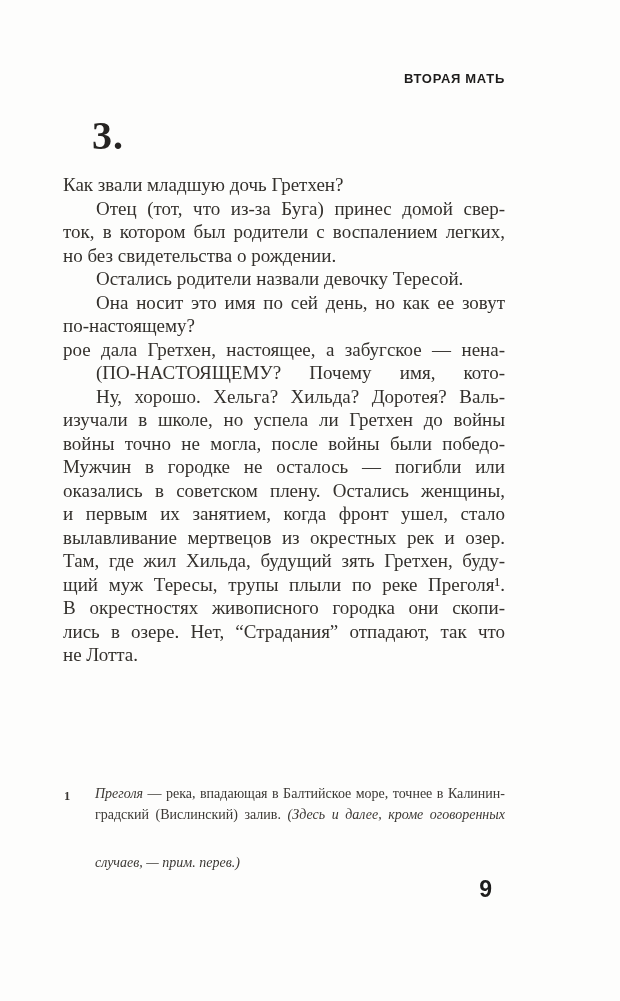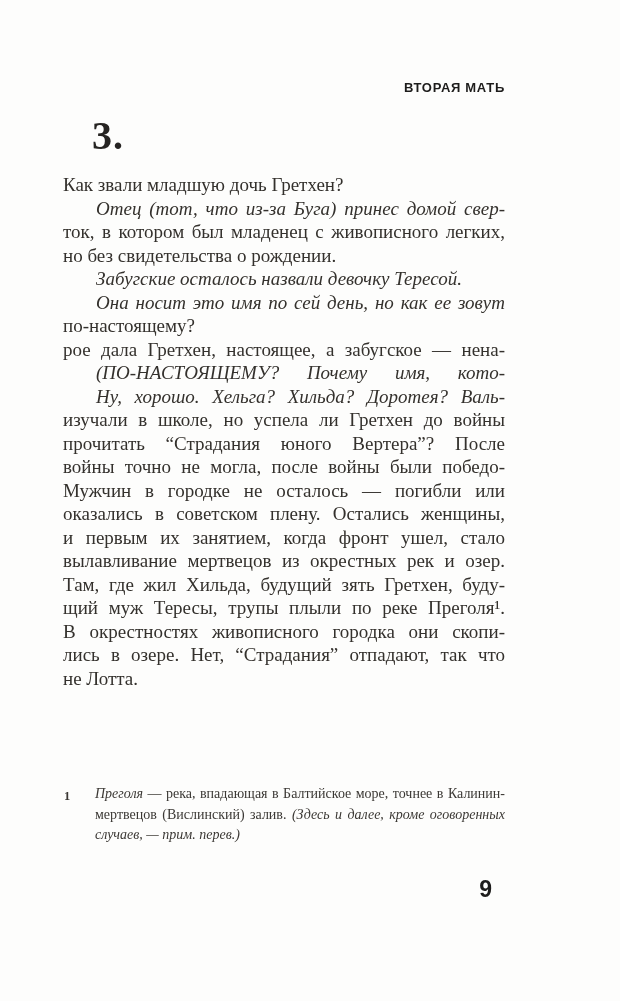--- a/index.html
+++ b/index.html
@@ -8,21 +8,21 @@
     width: 620px;
     height: 1001px;
     margin: 0 auto;
     background: #fdfdfc;
     font-family: "Liberation Serif", serif;
     color: #34312d;
     overflow: hidden;
   }
   .running-header {
     position: absolute;
-    top: 80px;
+    top: 71px;
     right: 115px;
     font-family: "Liberation Sans", sans-serif;
     font-weight: bold;
     font-size: 13px;
     letter-spacing: 0.7px;
     color: #1d1c1b;
     white-space: nowrap;
   }
   .chapter-number {
     position: absolute;
@@ -43,40 +43,40 @@
     font-size: 19px;
     line-height: 23.5px;
   }
   .para { margin: 0; }
   .line {
     text-align: justify;
     text-align-last: justify;
     white-space: normal;
   }
   .line.last { text-align: left; text-align-last: left; }
-  .line.indent { padding-left: 33px; font-style: italic; }
+  .line.indent { padding-left: 33px; }
   .footnote {
     position: absolute;
     top: 784px;
     left: 63px;
     width: 442px;
     font-size: 14px;
     line-height: 20.5px;
     color: #3b3834;
   }
   .footnote .marker {
     position: absolute;
     left: 1px;
     top: 2px;
     font-size: 12.5px;
     font-weight: 600;
   }
   .footnote-text { margin-left: 32px; }
   .footnote-text .line { text-align: justify; text-align-last: justify; }
-  .footnote-text .line.last { text-align-last: left; }
+  .footnote-text .line.last { text-align-last: left; margin-top: 28px; }
   .it { font-style: italic; }
   .page-number {
     position: absolute;
     top: 876px;
     left: 380px;
     width: 112px;
     text-align: right;
     font-family: "Liberation Sans", sans-serif;
     font-weight: bold;
     font-size: 23px;
@@ -91,55 +91,54 @@
   <div class="running-header">ВТОРАЯ МАТЬ</div>
 
   <div class="chapter-number">3.</div>
 
   <div class="body-text">
     <div class="para">
       <div class="line last">Как звали младшую дочь Гретхен?</div>
     </div>
     <div class="para">
       <div class="line indent">Отец (тот, что из-за Буга) принес домой свер-</div>
-      <div class="line">ток, в котором был младенец с живописного легких,</div>
+      <div class="line">ток, в котором был родители с воспалением легких,</div>
       <div class="line last">но без свидетельства о рождении.</div>
     </div>
     <div class="para">
-      <div class="line indent last">Забугские осталось назвали девочку Тересой.</div>
+      <div class="line indent last">Остались родители назвали девочку Тересой.</div>
     </div>
     <div class="para">
       <div class="line indent">Она носит это имя по сей день, но как ее зовут</div>
       <div class="line last">по-настоящему?</div>
     </div>
     <div class="para">
       <div class="line">рое дала Гретхен, настоящее, а забугское — нена-</div>
       <div class="line indent">(ПО-НАСТОЯЩЕМУ? Почему имя, кото-</div>
     </div>
     <div class="para">
       <div class="line indent">Ну, хорошо. Хельга? Хильда? Доротея? Валь-</div>
       <div class="line">изучали в школе, но успела ли Гретхен до войны</div>
-      <div class="line">прочитать “Страдания юного Вертера”? После</div>
       <div class="line">войны точно не могла, после войны были победо-</div>
       <div class="line">Мужчин в городке не осталось — погибли или</div>
       <div class="line">оказались в советском плену. Остались женщины,</div>
       <div class="line">и первым их занятием, когда фронт ушел, стало</div>
       <div class="line">вылавливание мертвецов из окрестных рек и озер.</div>
       <div class="line">Там, где жил Хильда, будущий зять Гретхен, буду-</div>
       <div class="line">щий муж Тересы, трупы плыли по реке Преголя¹.</div>
       <div class="line">В окрестностях живописного городка они скопи-</div>
       <div class="line">лись в озере. Нет, “Страдания” отпадают, так что</div>
       <div class="line last">не Лотта.</div>
     </div>
   </div>
 
   <div class="footnote">
     <span class="marker">1</span>
     <div class="footnote-text">
       <div class="line"><span class="it">Преголя</span><span> — река, впадающая в Балтийское море, точнее в Калинин-</span></div>
-      <div class="line"><span>мертвецов (Вислинский) залив. </span><span class="it">(Здесь и далее, кроме оговоренных</span></div>
+      <div class="line"><span>градский (Вислинский) залив. </span><span class="it">(Здесь и далее, кроме оговоренных</span></div>
       <div class="line last"><span class="it">случаев, — прим. перев.)</span></div>
     </div>
   </div>
 
   <div class="page-number">9</div>
 
 </div>
 
 </body></html>

